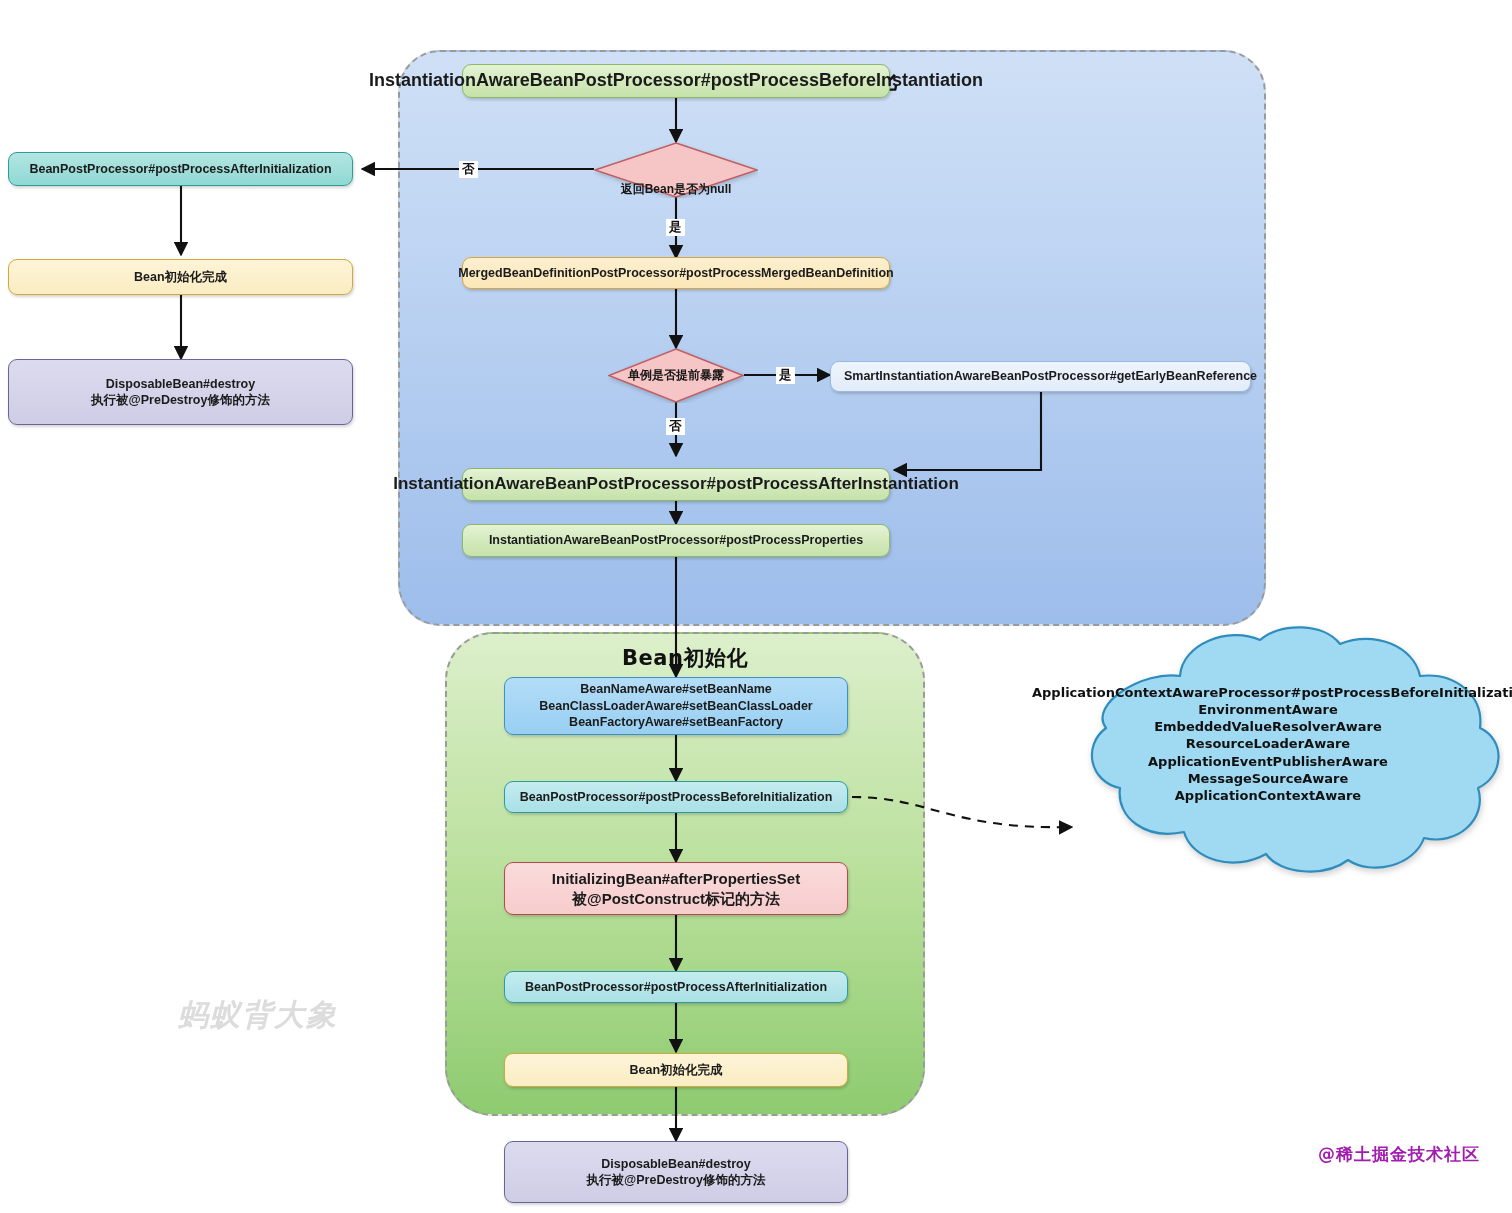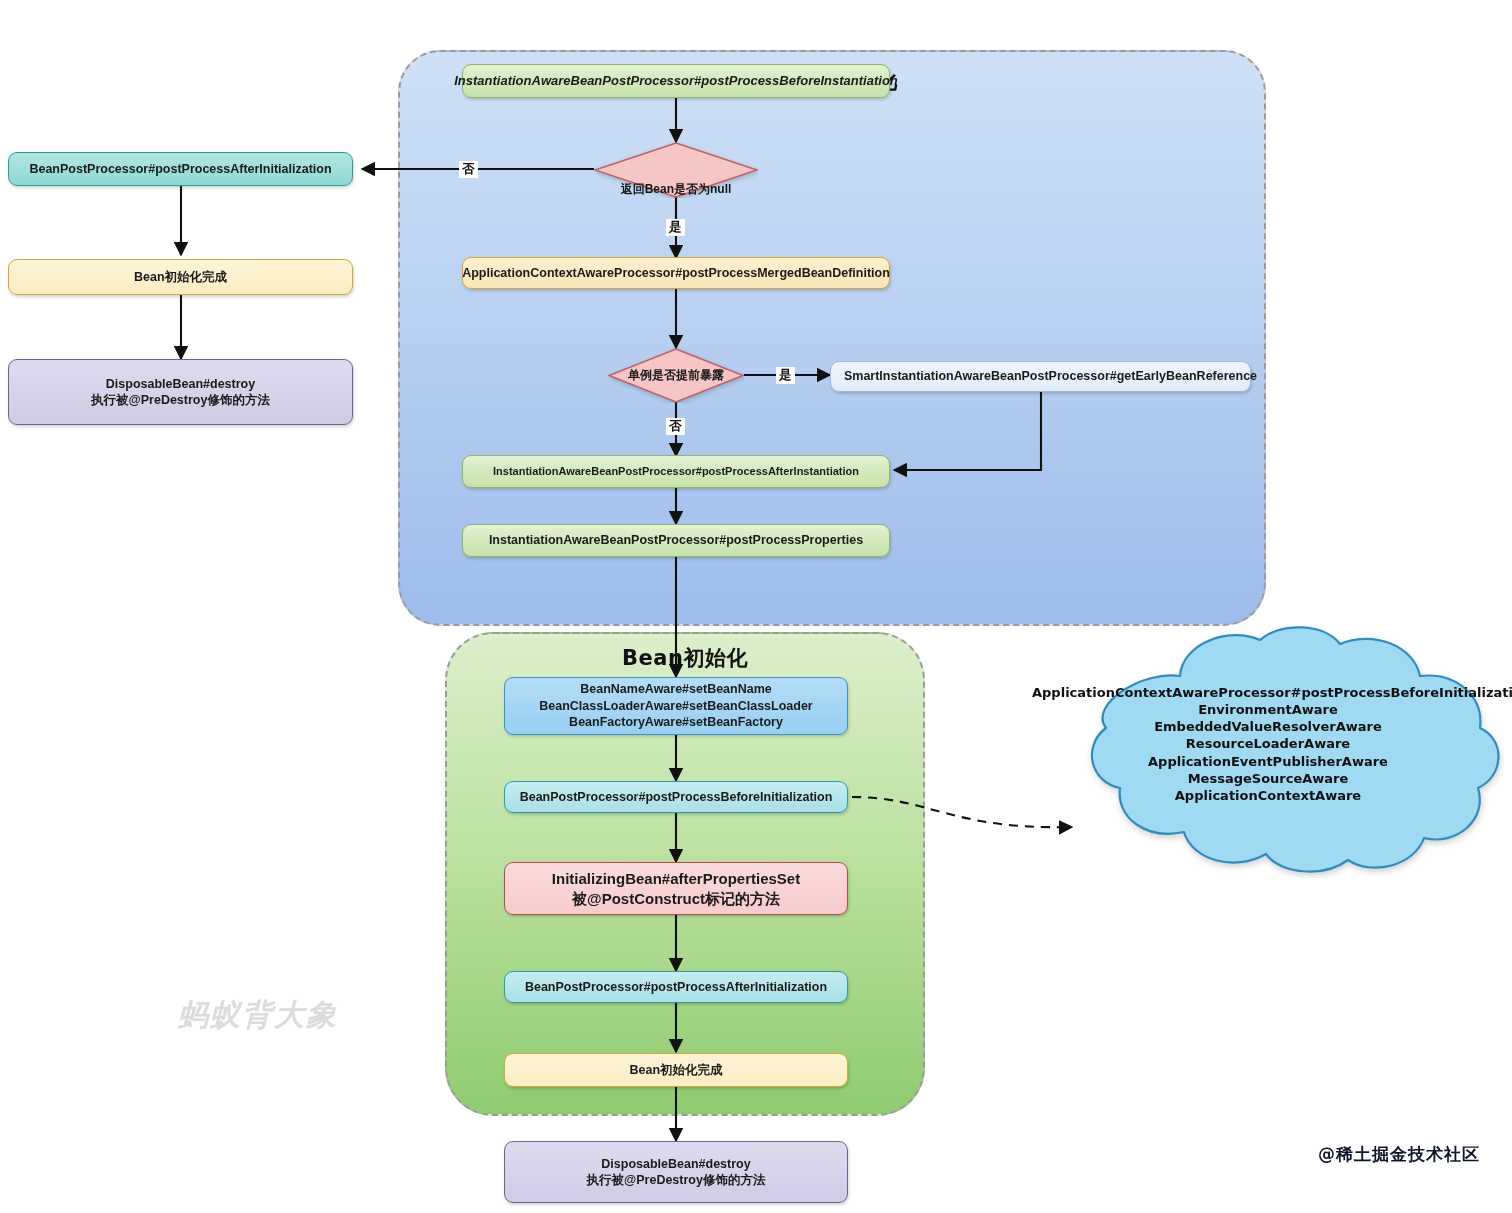--- a/index.html
+++ b/index.html
@@ -144,21 +144,21 @@
   
   .watermark{
     position:absolute;
     color:#dcdcdc;
     font-weight:bold;
     font-style:italic;
     font-family:"DejaVu Sans","Liberation Sans",sans-serif;
     user-select:none;
   }
   #watermark-left{ font-size:30px; letter-spacing:2px; }
-  #watermark-right{ font-size:17px; font-style:normal; color:#0f172a; letter-spacing:1px;}
+  #watermark-right{ font-size:17px; font-style:normal; color:#a21caf; letter-spacing:1px;}
 </style>
 </head>
 <body>
 
 <div id="canvas">
 
   <div class="group" id="group-instantiation" style="left:398px; top:6px; width:868px; height:576px;margin-top:44px;">
     <div class="group-title" style="top:14px; font-size:22px;">Bean实例化</div>
   </div>
 
@@ -252,27 +252,27 @@
       <polygon points="68,1 135,27.5 68,54 1,27.5" fill="#f6c6c6" stroke="#c05f63" stroke-width="1.5" style="filter:drop-shadow(1px 2px 2px rgba(0,0,0,.18));"></polygon>
     </svg>
     <span class="dlabel">单例是否提前暴露</span>
   </div>
 
   <div class="edge-label" style="left:459px; top:161px;">否</div>
   <div class="edge-label" style="left:666px; top:219px;">是</div>
   <div class="edge-label" style="left:776px; top:367px;">是</div>
   <div class="edge-label" style="left:666px; top:418px;">否</div>
 
-  <div class="node green" style="left:462px; top:64px; width:428px; height:34px; font-size:13px;font-style:italic;">InstantiationAwareBeanPostProcessor#postProcessBeforeInstantiation</div>
-
-  <div class="node orange" style="left:462px; top:257px; width:428px; height:32px; font-size:12.5px;">ApplicationContextAwareProcessor#postProcessMergedBeanDefinition</div>
+  <div class="node green" style="left:462px; top:64px; width:428px; height:34px; font-size:18px;">InstantiationAwareBeanPostProcessor#postProcessBeforeInstantiation</div>
+
+  <div class="node orange" style="left:462px; top:257px; width:428px; height:32px; font-size:12.5px;">MergedBeanDefinitionPostProcessor#postProcessMergedBeanDefinition</div>
 
   <div class="node lightblue" style="left:830px; top:361px; width:421px; height:31px; font-size:12.5px;">SmartInstantiationAwareBeanPostProcessor#getEarlyBeanReference</div>
 
-  <div class="node green" style="left:462px; top:455px; width:428px; height:33px; font-size:11px;">InstantiationAwareBeanPostProcessor#postProcessAfterInstantiation</div>
+  <div class="node green" style="left:462px; top:468px; width:428px; height:33px; font-size:17px;">InstantiationAwareBeanPostProcessor#postProcessAfterInstantiation</div>
 
   <div class="node green" style="left:462px; top:524px; width:428px; height:33px; font-size:12.5px;">InstantiationAwareBeanPostProcessor#postProcessProperties</div>
 
   <div class="node teal" style="left:8px; top:152px; width:345px; height:34px; font-size:12.5px;">BeanPostProcessor#postProcessAfterInitialization</div>
 
   <div class="node cream" style="left:8px; top:259px; width:345px; height:36px; font-size:12.5px;">Bean初始化完成</div>
 
   <div class="node lavender" style="left:8px; top:359px; width:345px; height:66px; font-size:12.5px;">DisposableBean#destroy
 执行被@PreDestroy修饰的方法</div>
 

